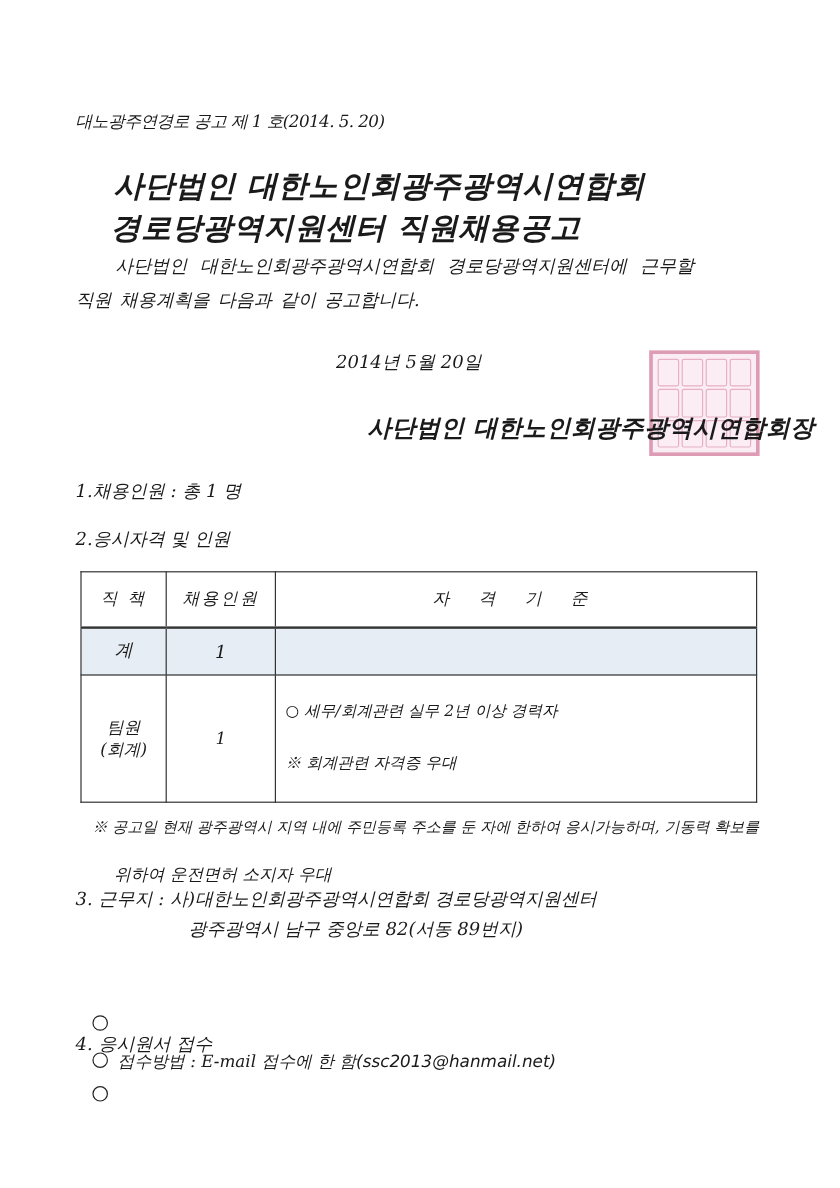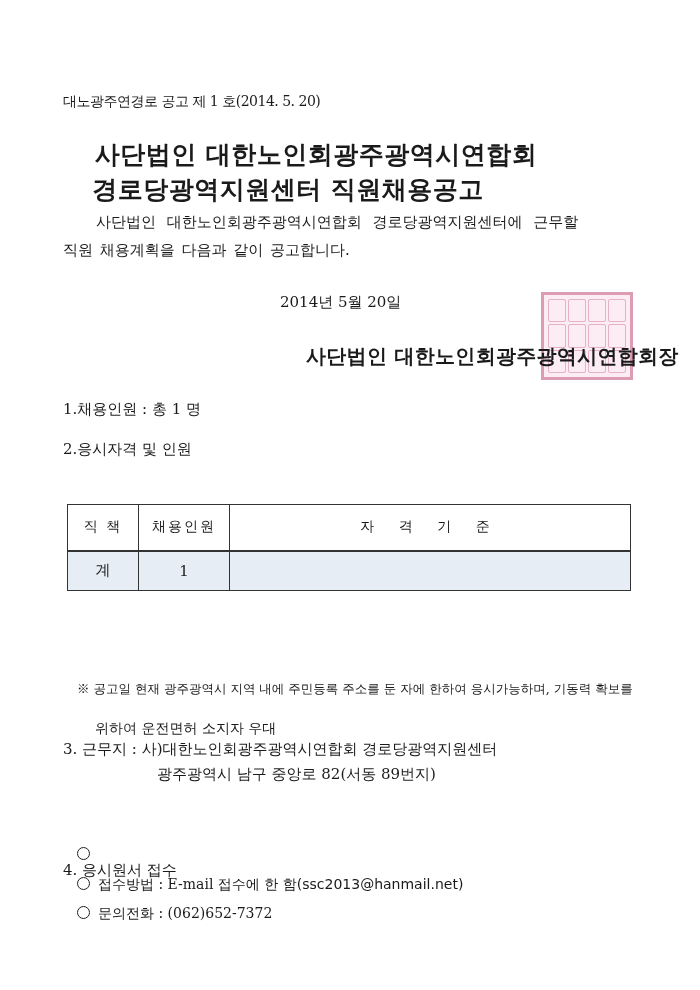--- a/index.html
+++ b/index.html
@@ -1,15 +1,15 @@
 <!DOCTYPE html>
 <html><head>
   <meta charset="utf-8">
   <style>
-    * { box-sizing: border-box; margin: 0; padding: 0; }
+    * { box-sizing: border-box; margin: 0; padding: 0; font-style: italic; }
     html, body { width: 700px; height: 990px; background: #ffffff; }
     body {
       position: relative;
       font-family: "DejaVu Serif", "Liberation Serif", serif;
       color: #1a1a1a;
       overflow: hidden;
     }
     .abs { position: absolute; white-space: nowrap; }
 
     .notice-no { left: 63px; top: 93px; font-size: 14px; letter-spacing: -0.5px; }
@@ -30,21 +30,21 @@
     }
     .stamp span { border: 1px solid #e2a3bd; border-radius: 2px; }
 
     .signer { left: 282px; top: 343px; font-size: 20px; font-weight: bold; font-family: "DejaVu Sans", "Liberation Sans", sans-serif; letter-spacing: 0.3px; margin-left: 24px; }
 
     .sec1 { left: 63px; top: 400px; font-size: 15px; }
     .sec2 { left: 63px; top: 440px; font-size: 15px; }
 
     table.reqs {
       position: absolute; left: 67px; top: 476px; width: 564px;
-      border-collapse: collapse; font-size: 14px; margin-top: 28px;
+      border-collapse: collapse; font-size: 14px;
     }
     table.reqs td, table.reqs th { border: 1px solid #333; text-align: center; font-weight: normal; }
     table.reqs th { height: 46px; letter-spacing: 2px; }
     table.reqs th.crit { letter-spacing: 10px; }
     table.reqs tr.total td { height: 40px; background: #e6edf5; font-size: 15px; }
     table.reqs tr.total td.bold-top { border-top: 2px solid #333; }
     table.reqs tr.row td { height: 106px; }
     table.reqs tr.row td.crit-cell { text-align: left; padding-left: 8px; vertical-align: middle; }
     .crit-line { font-size: 13px; line-height: 1.4; }
     .crit-line + .crit-line { margin-top: 24px; }
@@ -103,32 +103,43 @@
       <tr>
     <th class="col1">직 책</th>
     <th class="col2">채용인원</th>
     <th class="crit">자 격 기 준</th>
   </tr>
   <tr class="total">
     <td class="bold-top">계</td>
     <td class="bold-top">1</td>
     <td class="bold-top"></td>
   </tr>
+  <tr class="row">
+    <td>
+      <div>팀원</div>
+      <div>(회계)</div>
+    </td>
+    <td>1</td>
+    <td class="crit-cell">
+      <div class="crit-line">○ 세무/회계관련 실무 2년 이상 경력자</div>
+      <div class="crit-line">※ 회계관련 자격증 우대</div>
+    </td>
+  </tr>
 </tbody>
   </table>
 
 <div class="abs note1">※ 공고일 현재 광주광역시 지역 내에 주민등록 주소를 둔 자에 한하여 응시가능하며, 기동력 확보를</div>
 <div class="abs note2">위하여 운전면허 소지자 우대</div>
 
 <div class="abs sec3a">3. 근무지 : 사)대한노인회광주광역시연합회 경로당광역지원센터</div>
 <div class="abs sec3b">광주광역시 남구 중앙로 82(서동 89번지)</div>
 
 <div class="abs sec4">4. 응시원서 접수</div>
 
 <div class="abs bullet b1">
   <span class="ico"></span>
 </div>
 <div class="abs bullet b2">
   <span class="ico"></span><span>접수방법 : E-mail 접수에 한 함</span><span class="email">(ssc2013@hanmail.net)</span>
 </div>
 <div class="abs bullet b3">
-  <span class="ico"></span><span>문의전화 : (062)652-7372</span>
+  <span class="ico"></span>
 </div>
 
 </body></html>

